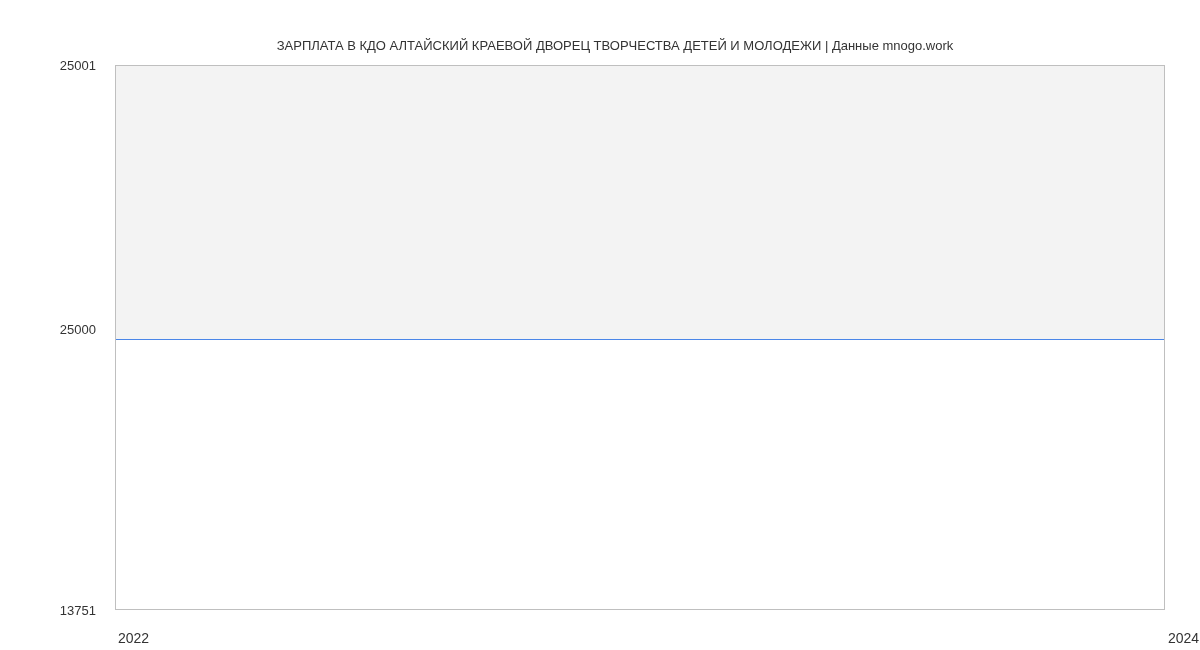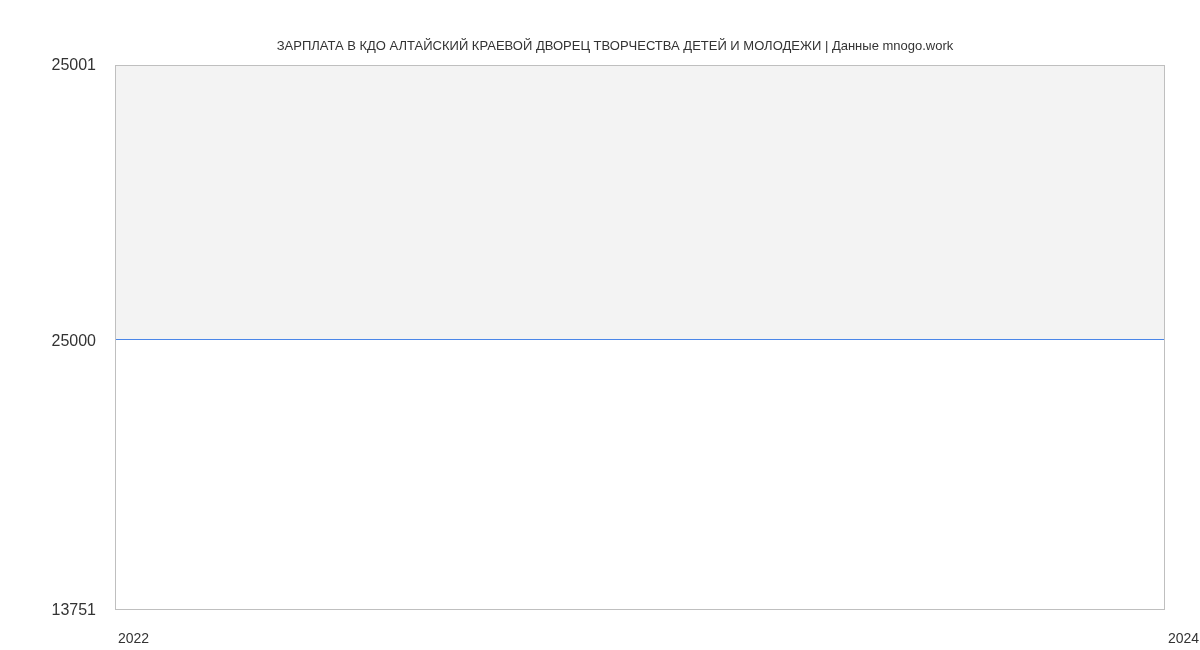--- a/index.html
+++ b/index.html
@@ -45,21 +45,21 @@
     .data-line {
       position: absolute;
       left: 0;
       width: 100%;
       height: 0;
       border-top: 1.5px solid #4a86e8;
     }
     .y-tick {
       position: absolute;
       right: 1104px;
-      font-size: 16px;
+      font-size: 13px;
       color: #333;
       transform: translateY(-50%);
     }
     .x-tick {
       position: absolute;
       top: 600px;
       font-size: 14px;
       color: #333;
     }
   </style>
@@ -68,18 +68,18 @@
 
 <div class="chart-container">
   <div class="chart-title">ЗАРПЛАТА В КДО АЛТАЙСКИЙ КРАЕВОЙ ДВОРЕЦ ТВОРЧЕСТВА ДЕТЕЙ И МОЛОДЕЖИ | Данные mnogo.work</div>
 
   <div class="plot-area">
     <div class="fill-region" style="top: 0px; height: 272.5px;"></div>
     <div class="data-line" style="top: 272.5px;"></div>
   </div>
 
   <div class="y-tick" style="top: 595px;">13751</div>
-  <div class="y-tick" style="top: 326px;">25000</div>
+  <div class="y-tick" style="top: 314px;">25000</div>
   <div class="y-tick" style="top: 50px;">25001</div>
 
   <div class="x-tick" style="left: 88px;">2022</div>
   <div class="x-tick" style="left: 1138px; text-align: right;">2024</div>
 </div>
 
 </body></html>

